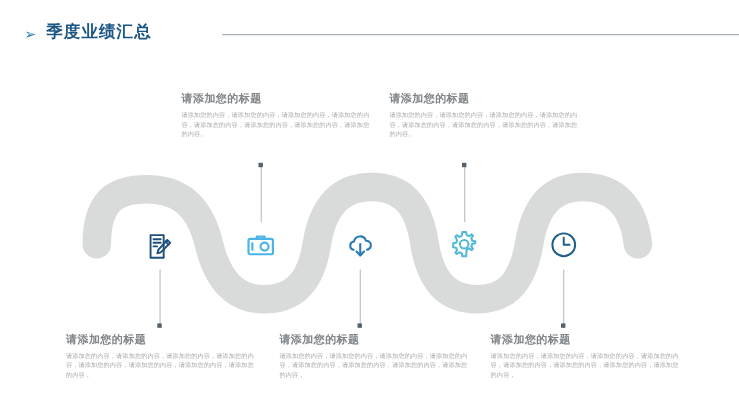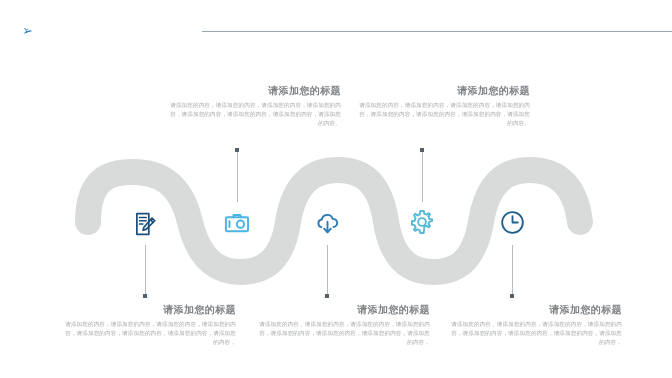--- a/index.html
+++ b/index.html
@@ -94,21 +94,21 @@
     height: 4px;
     margin-left: -2px;
     background: #55616a;
   }
 
   
   .text-block {
     position: absolute;
     width: 176px;
     margin-left: -88px;
-    text-align: right;
+    text-align: left;
   }
   .tb-title {
     font-size: 10px;
     line-height: 13px;
     font-weight: bold;
     color: #7f8488;
     margin: 0 0 4px 0;
     letter-spacing: 0.4px;
   }
   .tb-body {
@@ -120,20 +120,21 @@
     word-break: break-all;
   }
 </style>
 </head>
 <body>
 
 <div id="slide">
 
   <div id="header">
     <span id="title-arrow">➢</span>
+    <div id="title-text">季度业绩汇总</div>
     <div id="title-rule"></div>
   </div>
 
   <div id="wave-wrap">
     <svg width="672" height="378" viewBox="0 0 672 378" xmlns="http://www.w3.org/2000/svg">
       <path id="wave-path" d="M 88 222
                C 88 178, 110 172, 133 172
                C 156 172, 180 180, 190 222
                C 200 264, 222 272, 240 272
                C 262 272, 282 262, 288 222

